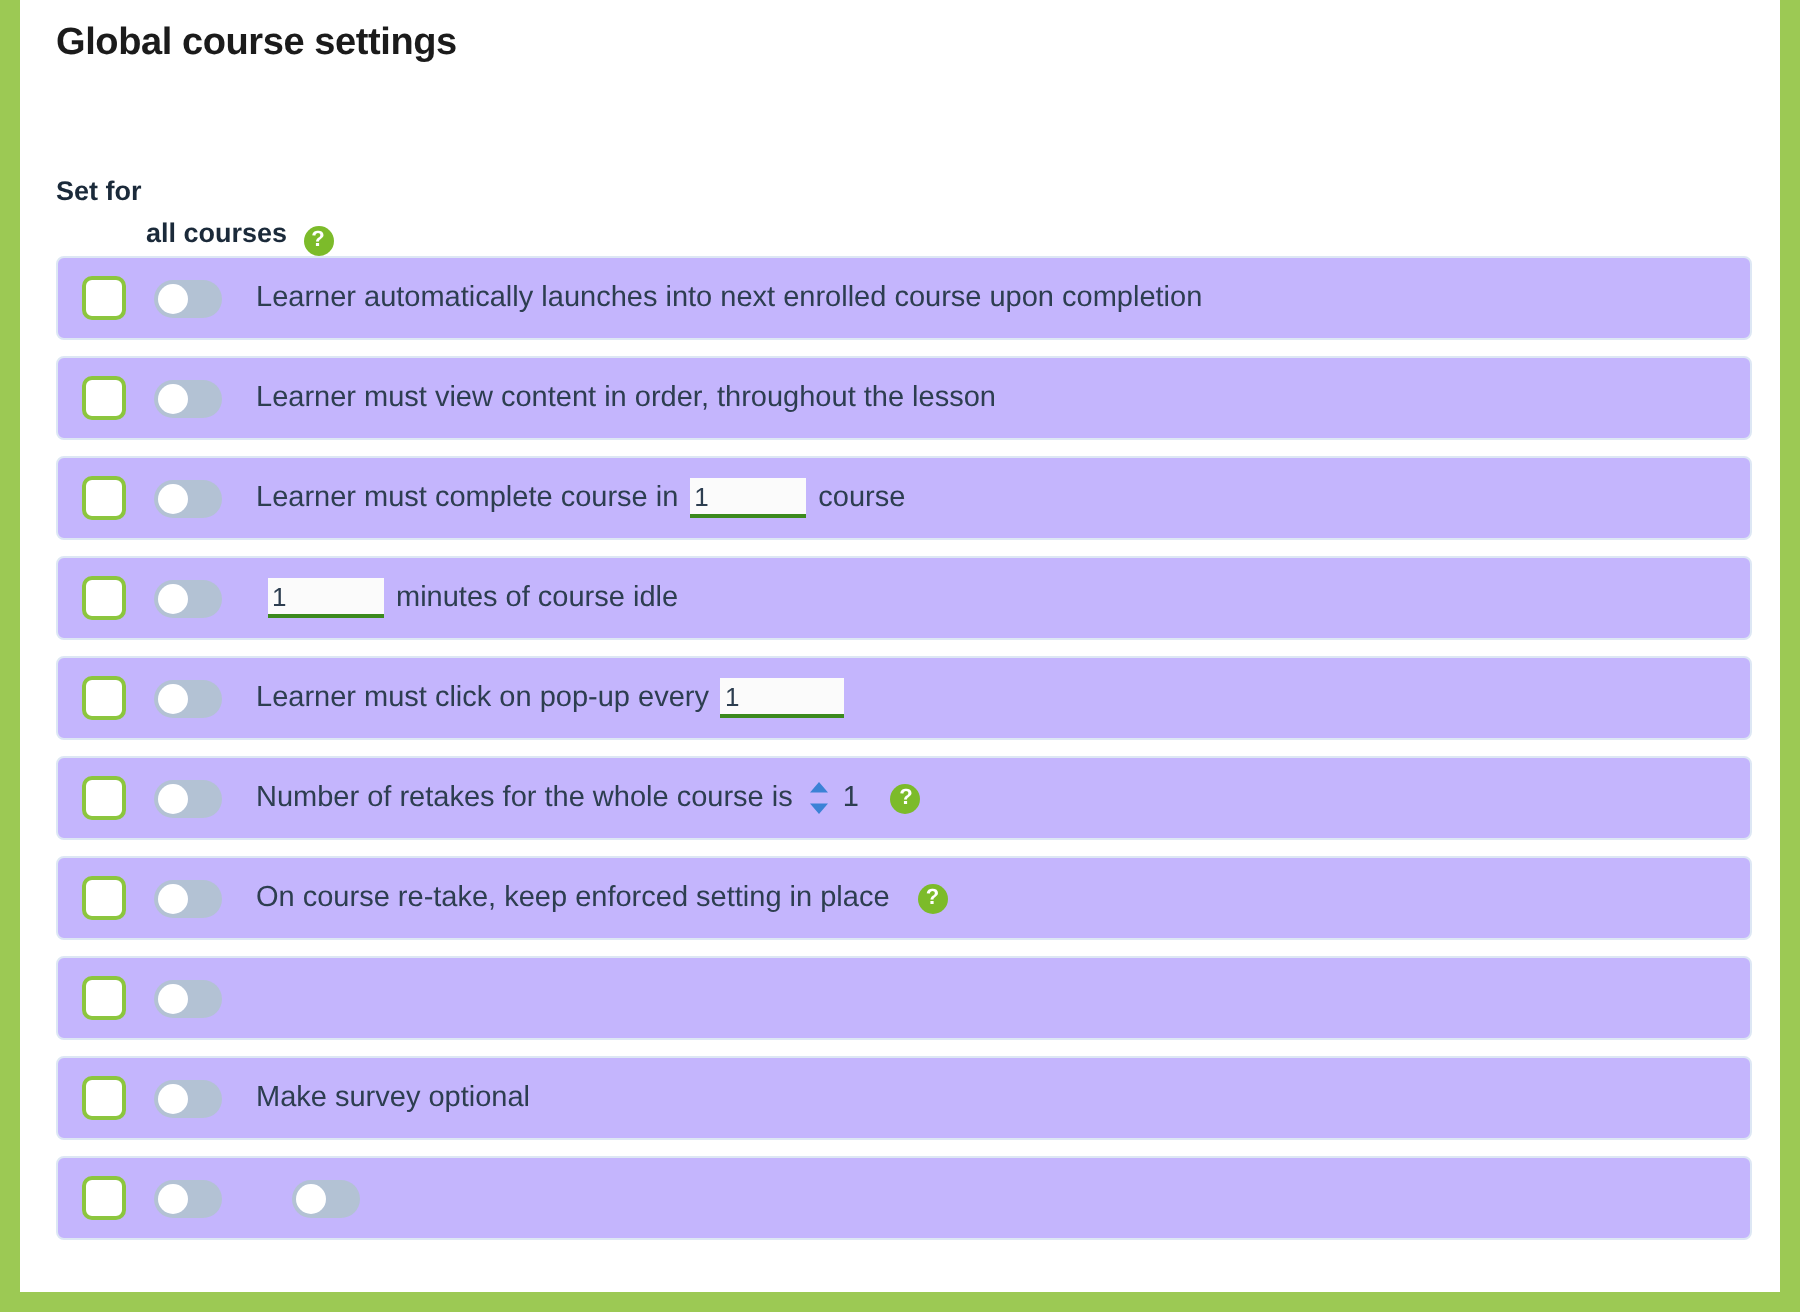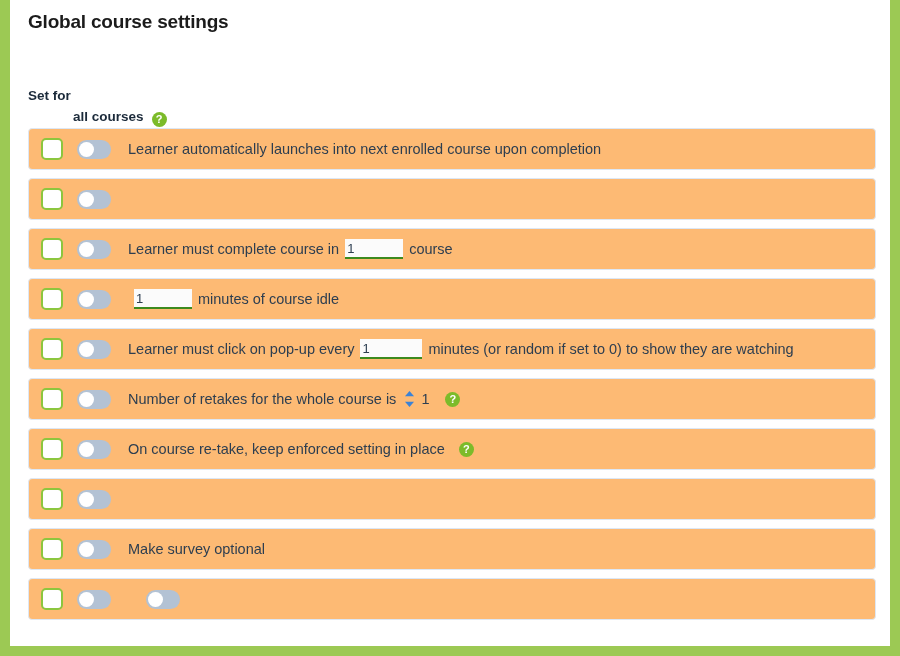--- a/index.html
+++ b/index.html
@@ -72,21 +72,21 @@
     position: absolute;
     left: 18px;
     top: 128px;
     width: 848px;
   }
   .row {
     position: relative;
     box-sizing: border-box;
     height: 42px;
     margin-bottom: 8px;
-    background: #fdba74;
+    background: #c4b5fd;
     border: 1px solid #dde7f4;
     border-radius: 4px;
     display: flex;
     align-items: center;
     padding-left: 12px;
   }
   .chk {
     box-sizing: border-box;
     width: 22px;
     height: 22px;
@@ -187,20 +187,23 @@
         <div class="row-text">
             <span>Learner automatically launches into next enrolled course upon completion</span>
           </div>
       </div>
 
       <div class="row">
         <div class="chk"></div>
         <div class="toggle">
             <span class="knob"></span>
           </div>
+        <div class="row-text">
+            <span>Learner must view content in order, throughout the lesson</span>
+          </div>
       </div>
 
 
       <div class="row">
         <div class="chk"></div>
         <div class="toggle">
             <span class="knob"></span>
           </div>
         <div class="row-text">
           <span>Learner must complete course in</span>
@@ -221,21 +224,20 @@
       </div>
 
       <div class="row">
         <div class="chk"></div>
         <div class="toggle">
             <span class="knob"></span>
           </div>
         <div class="row-text">
           <span>Learner must click on pop-up every</span>
           <input class="num-input wide" type="text" value="1" style="">
-          <span>minutes (or random if set to 0) to show they are watching</span>
         </div>
       </div>
 
       <div class="row">
         <div class="chk"></div>
         <div class="toggle">
             <span class="knob"></span>
           </div>
         <div class="row-text">
           <span>Number of retakes for the whole course is</span>

